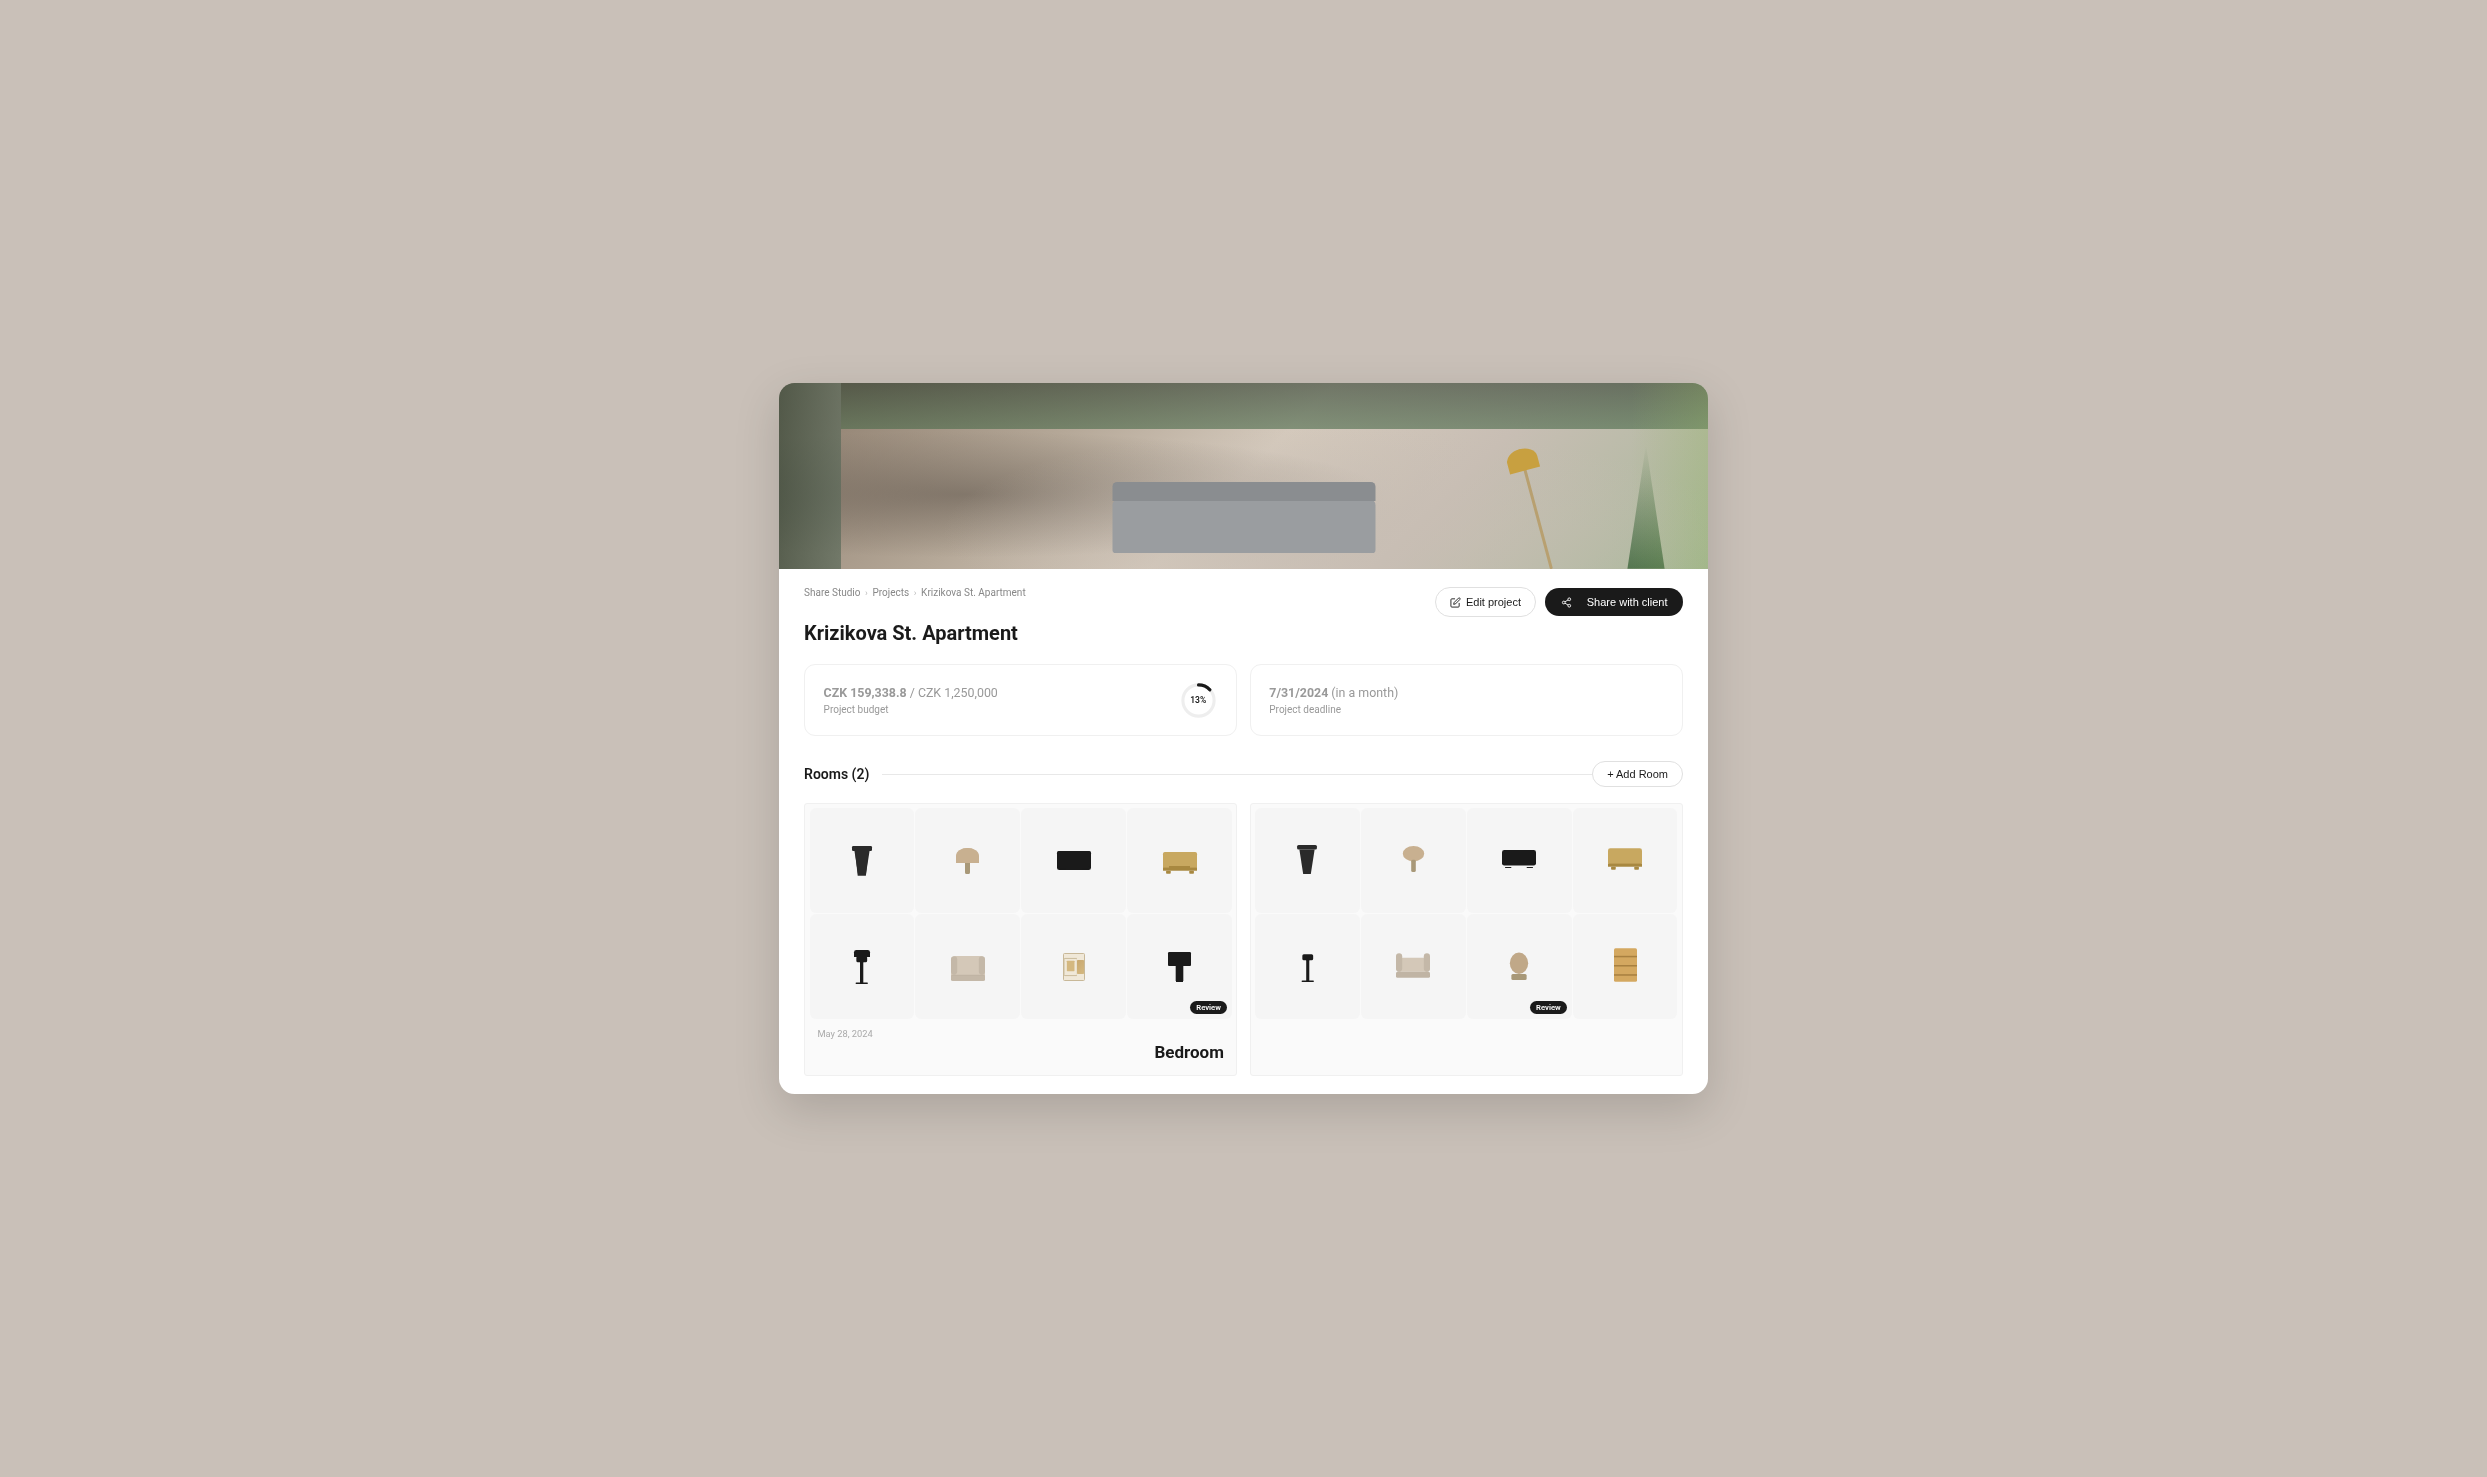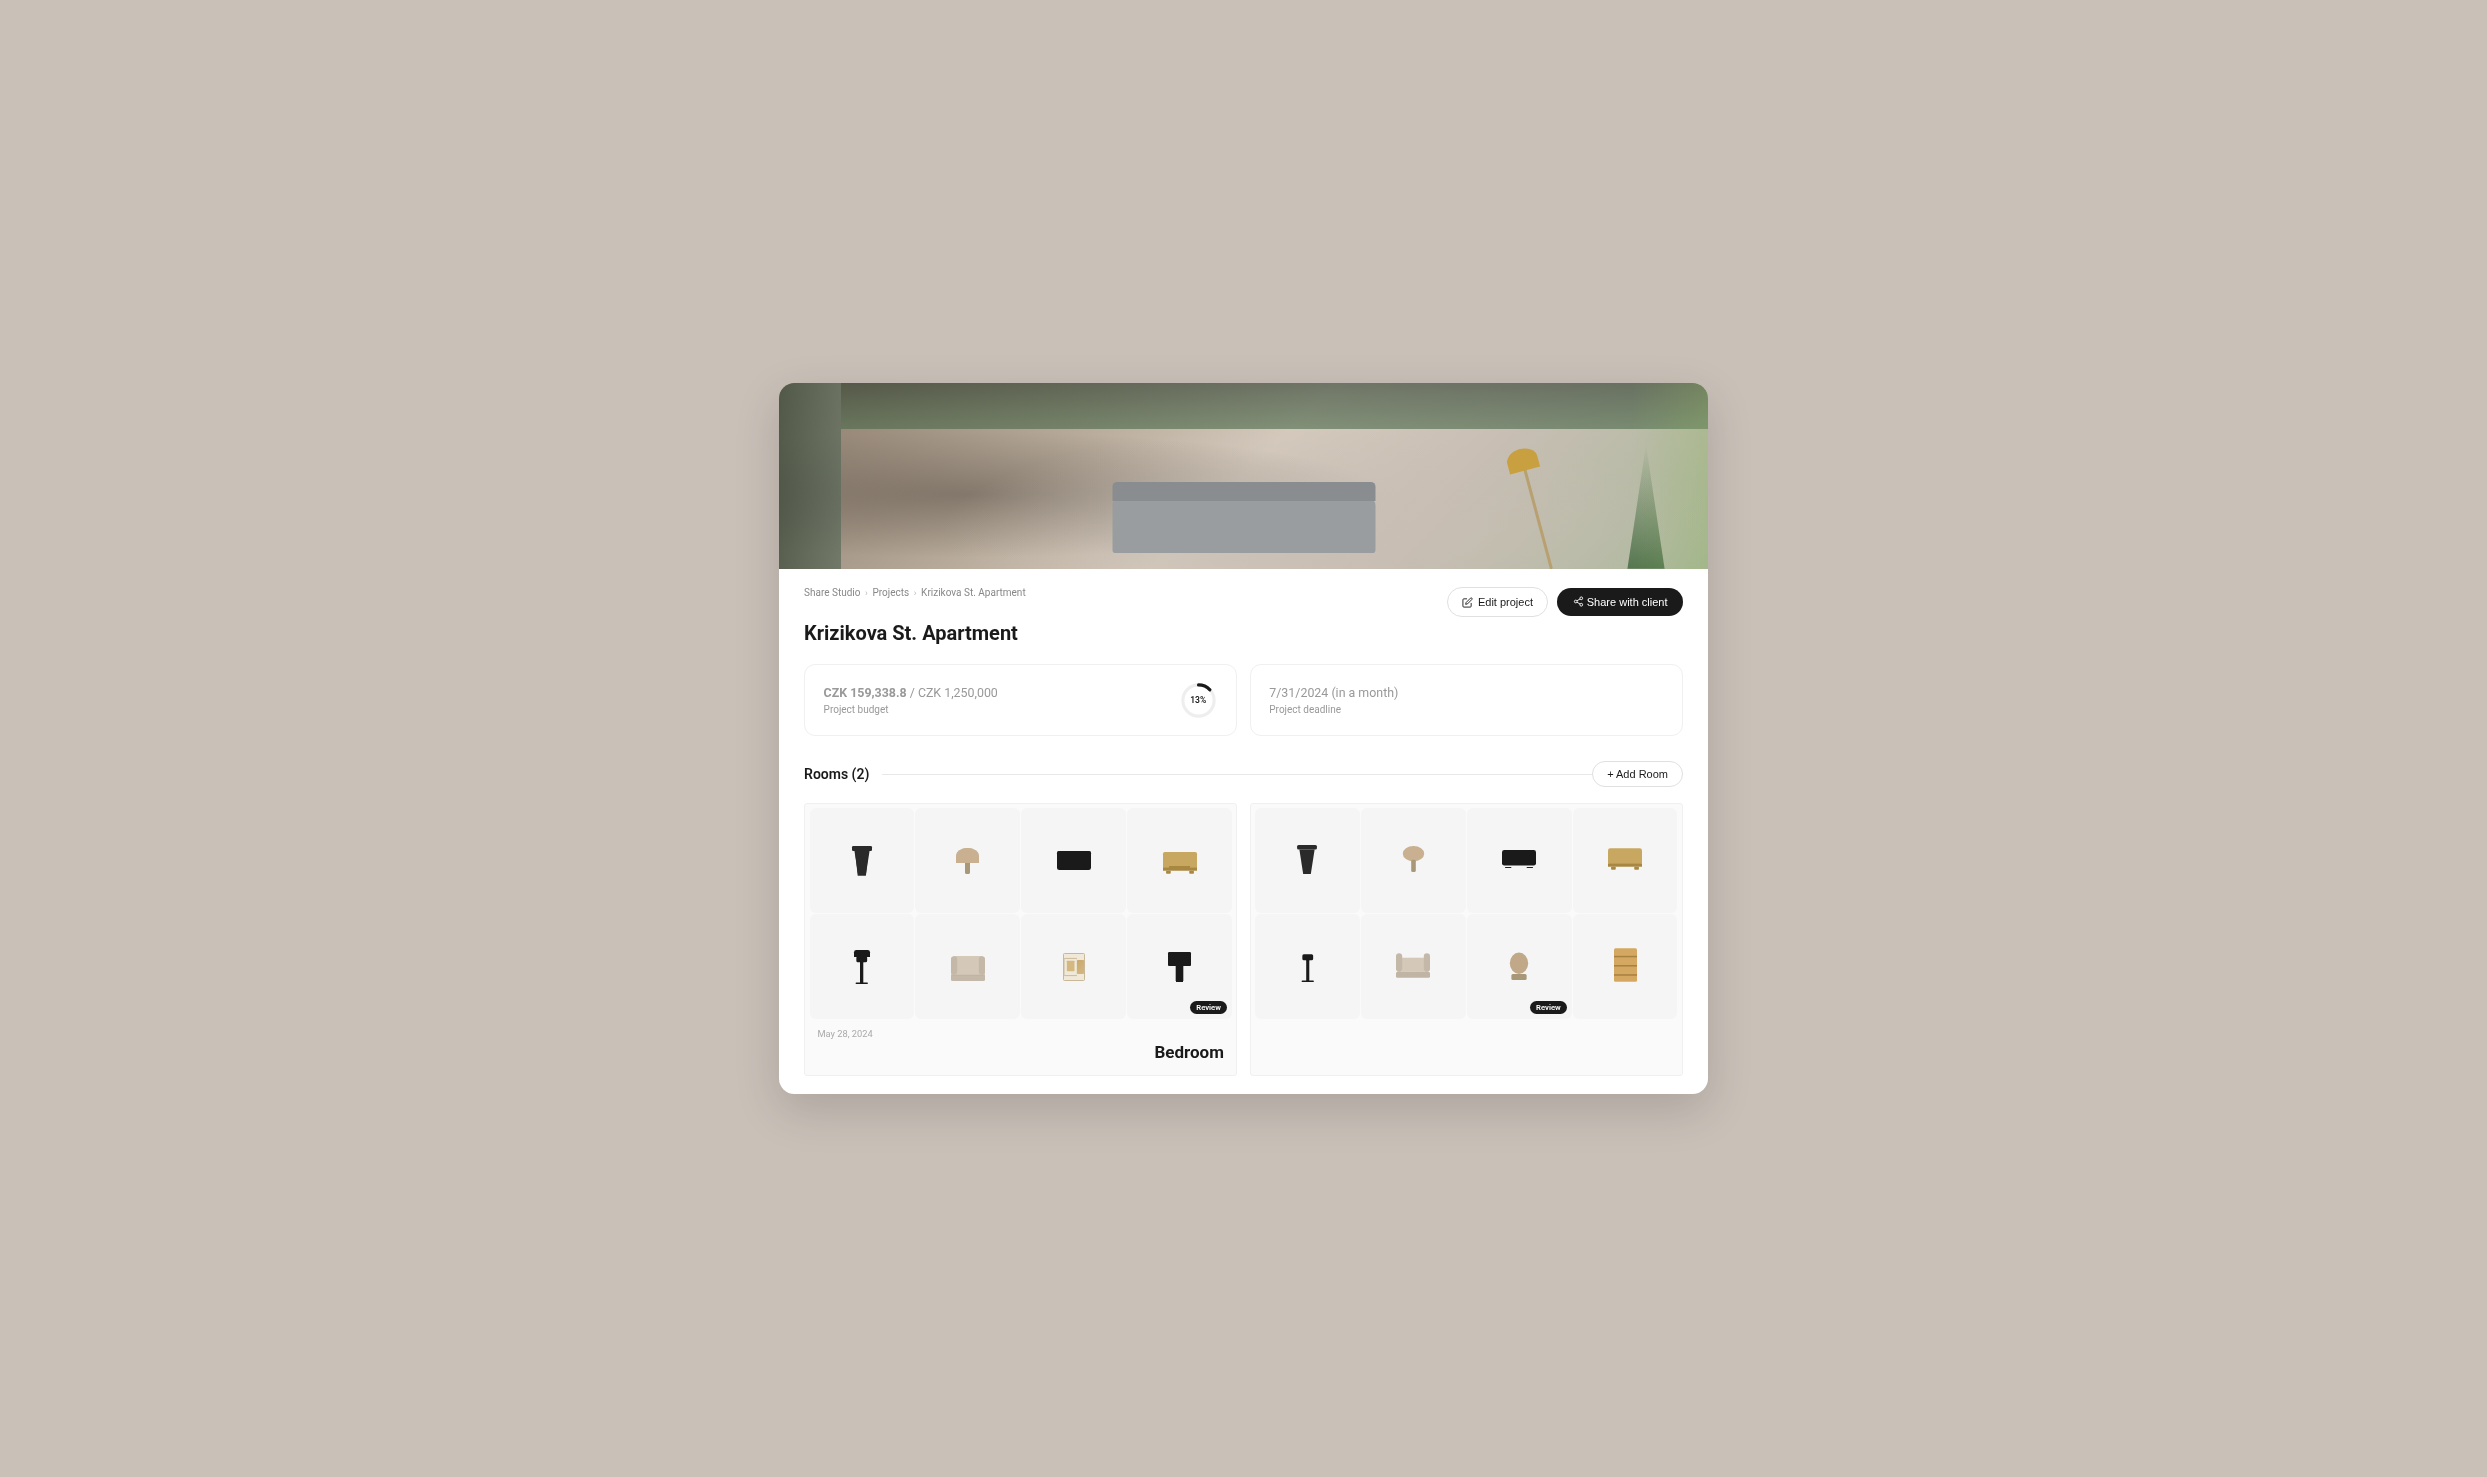--- a/index.html
+++ b/index.html
@@ -155,22 +155,22 @@
       border: 1.2px solid #e0e0e0;
       border-radius: 39px;
       background: #fff;
       font-size: 11px;
       font-weight: 500;
       color: #1a1a1a;
       cursor: pointer;
     }
     .btn-share {
       display: flex;
-      align-items: flex-start;
-      gap: 3px;
+      align-items: center;
+      gap: 15px;
       padding: 7.7px 15.5px;
       border: none;
       border-radius: 39px;
       background: #1a1a1a;
       color: #fff;
       font-size: 11px;
       font-weight: 500;
       cursor: pointer;
     }
     .stats-row {
@@ -501,21 +501,21 @@
             <circle cx="25" cy="25" r="20" fill="none" stroke="#eee" stroke-width="4"></circle>
             <circle cx="25" cy="25" r="20" fill="none" stroke="#1a1a1a" stroke-width="4" stroke-dasharray="125.66" stroke-dashoffset="109.32" stroke-linecap="round"></circle>
           </svg>
           <div class="progress-text">13%</div>
         </div>
       </div>
 
       <div class="stat-card">
         <div class="stat-info">
           <div class="stat-main">
-            <span id="deadline-date" style="font-weight: 400;">7/31/2024</span>
+            <span id="deadline-date" style="font-weight: 700;">7/31/2024</span>
             <span id="deadline-note" style="color:#999; font-weight:400;">(in a month)</span>
           </div>
           <div class="stat-label">Project deadline</div>
         </div>
       </div>
     </div>
 
     <div class="rooms-header">
       <div class="rooms-title-line">
         <span class="rooms-title">Rooms (2)</span>

